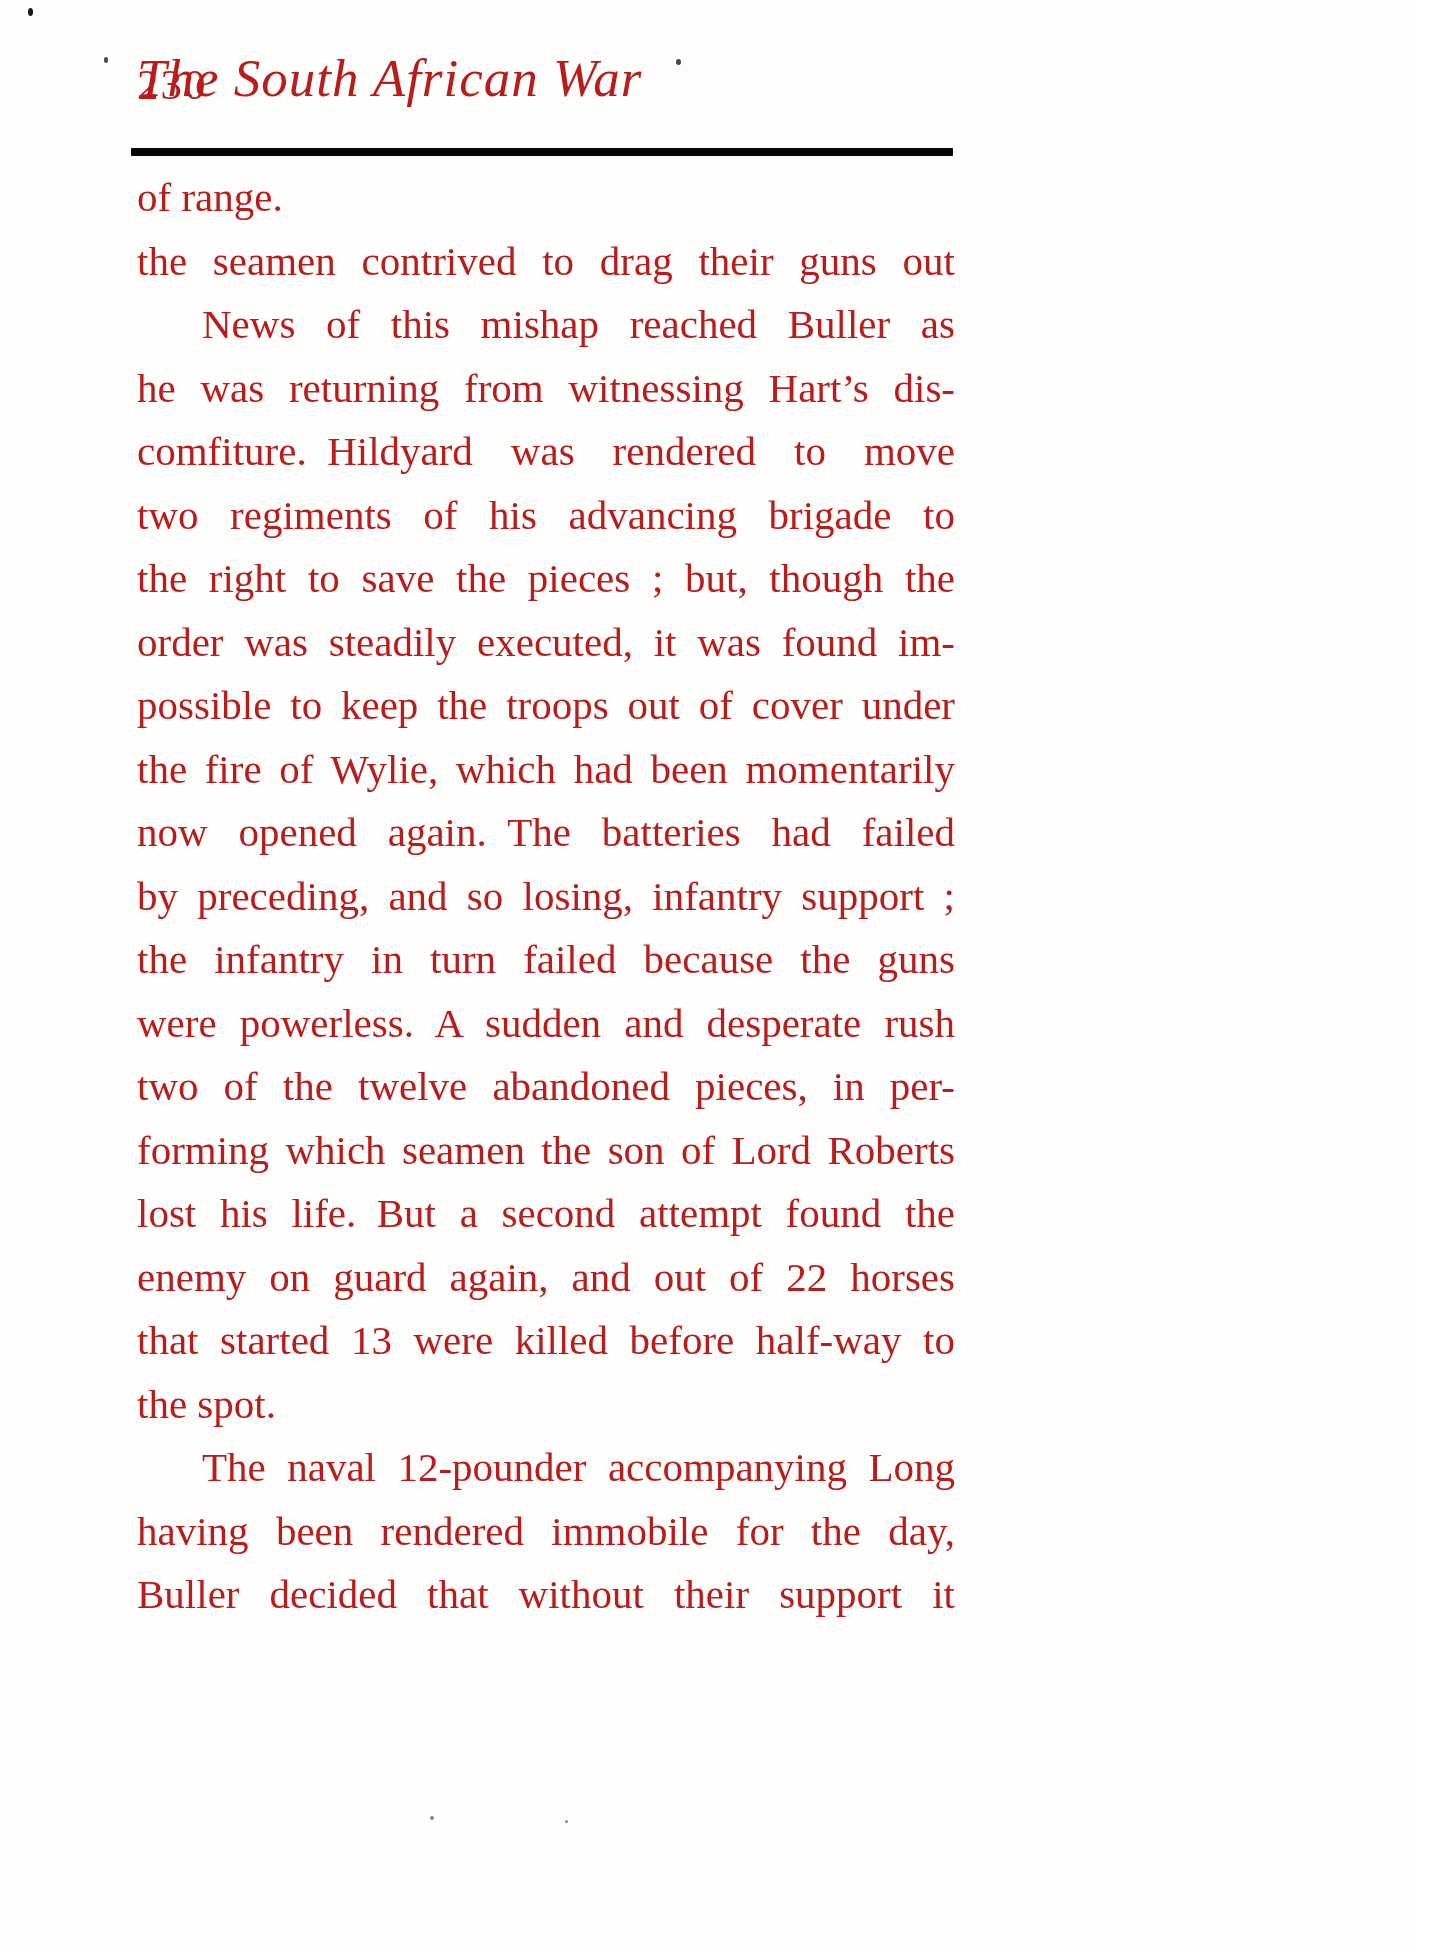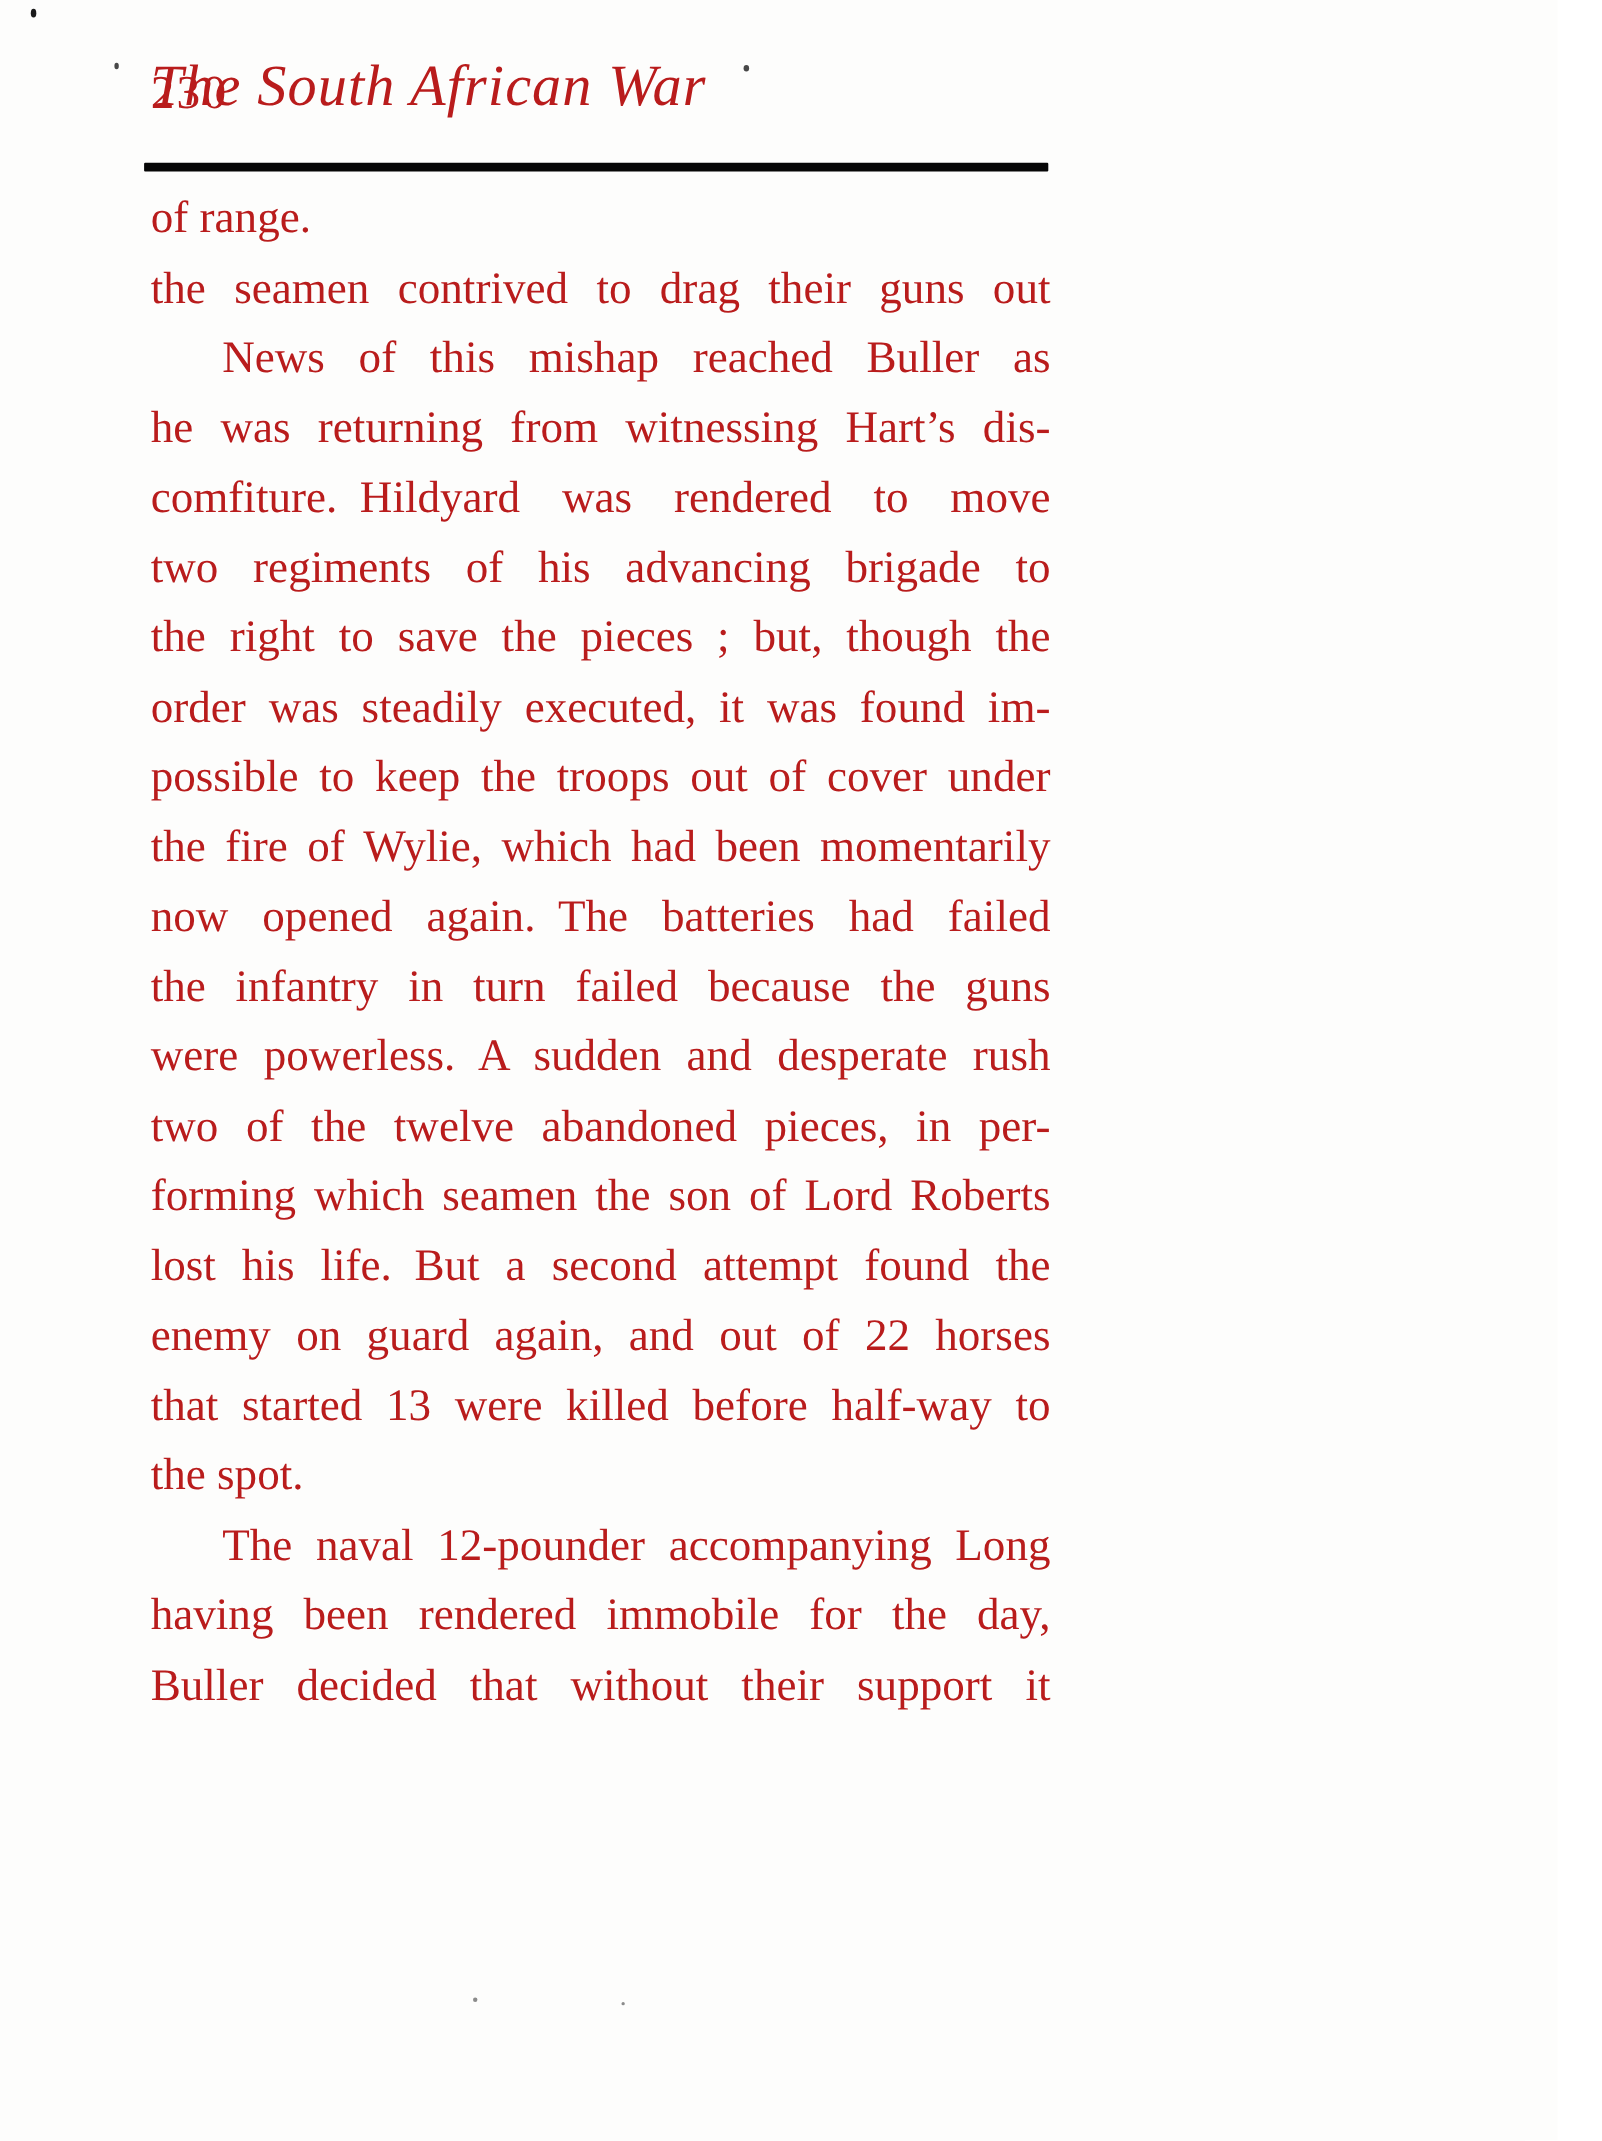--- a/index.html
+++ b/index.html
@@ -103,20 +103,21 @@
     <div class="line justify">the seamen contrived to drag their guns out</div>
     <div class="line justify indent">News of this mishap reached Buller as</div>
     <div class="line justify">he was returning from witnessing Hart’s dis-</div>
     <div class="line justify">comfiture. Hildyard was rendered to move</div>
     <div class="line justify">two regiments of his advancing brigade to</div>
     <div class="line justify">the right to save the pieces ; but, though the</div>
     <div class="line justify">order was steadily executed, it was found im-</div>
     <div class="line justify">possible to keep the troops out of cover under</div>
     <div class="line justify">the fire of Wylie, which had been momentarily</div>
     <div class="line justify">now opened again. The batteries had failed</div>
+    <div class="line justify">by preceding, and so losing, infantry support ;</div>
     <div class="line justify">the infantry in turn failed because the guns</div>
     <div class="line justify">were powerless. A sudden and desperate rush</div>
     <div class="line justify">two of the twelve abandoned pieces, in per-</div>
     <div class="line justify">forming which seamen the son of Lord Roberts</div>
     <div class="line justify">lost his life. But a second attempt found the</div>
     <div class="line justify">enemy on guard again, and out of 22 horses</div>
     <div class="line justify">that started 13 were killed before half-way to</div>
     <div class="line left">the spot.</div>
     <div class="line justify indent">The naval 12-pounder accompanying Long</div>
     <div class="line justify">having been rendered immobile for the day,</div>

